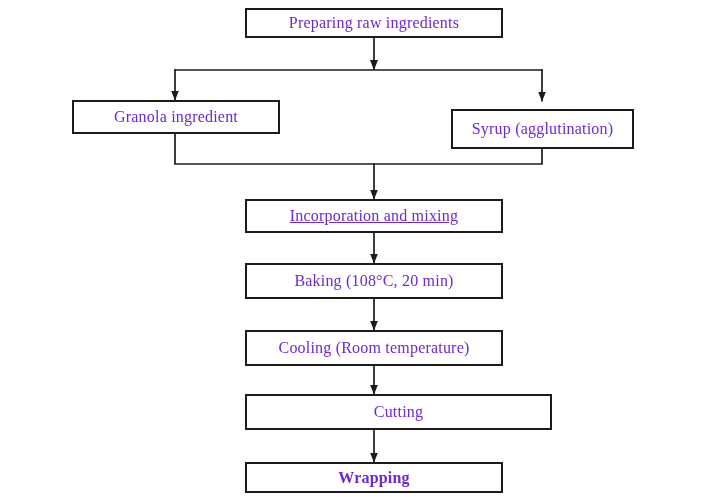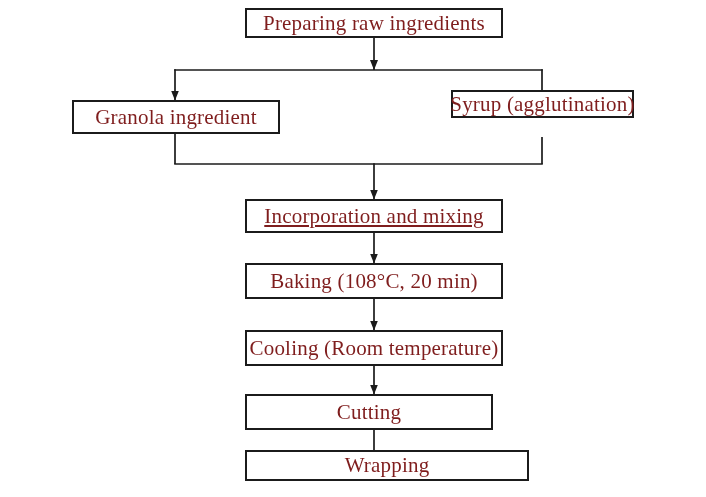--- a/index.html
+++ b/index.html
@@ -23,23 +23,23 @@
     height: 497px;
   }
   .flow-node {
     position: absolute;
     box-sizing: border-box;
     border: 2px solid #1b1b1b;
     background: #ffffff;
     display: flex;
     align-items: center;
     justify-content: center;
-    font-size: 21px;
+    font-size: 16px;
     line-height: 1;
-    color: #7f1d1d;
+    color: #6d28d9;
     letter-spacing: 0.2px;
     white-space: nowrap;
     z-index: 2;
   }
 </style>
 </head>
 <body>
 
 <div class="canvas">
 
@@ -72,25 +72,25 @@
 
     <line x1="374" y1="366" x2="374" y2="394.5" stroke="#1b1b1b" stroke-width="1.7" marker-end="url(#arrowhead)"></line>
 
     <line x1="374" y1="430" x2="374" y2="462.5" stroke="#1b1b1b" stroke-width="1.7" marker-end="url(#arrowhead)"></line>
   </svg>
 
   <div class="flow-node" style="left:245px; top:8px; width:258px; height:30px;">Preparing raw ingredients</div>
 
   <div class="flow-node" style="left:72px; top:100px; width:208px; height:34px;">Granola ingredient</div>
 
-  <div class="flow-node" style="left:451px; top:90px; width:183px; height:28px;">Syrup (agglutination)</div>
+  <div class="flow-node" style="left:451px; top:109px; width:183px; height:40px;">Syrup (agglutination)</div>
 
   <div class="flow-node" style="left:245px; top:199px; width:258px; height:34px;text-decoration:underline;">Incorporation and mixing</div>
 
   <div class="flow-node" style="left:245px; top:263px; width:258px; height:36px;text-align:center;">Baking (108°C, 20 min)</div>
 
   <div class="flow-node" style="left:245px; top:330px; width:258px; height:36px;text-align:right;">Cooling (Room temperature)</div>
 
-  <div class="flow-node" style="left:245px; top:394px; width:248px; height:36px;">Cutting</div>
+  <div class="flow-node" style="left:245px; top:394px; width:307px; height:36px;">Cutting</div>
 
-  <div class="flow-node" style="left:245px; top:450px; width:284px; height:31px;">Wrapping</div>
+  <div class="flow-node" style="left:245px; top:462px; width:258px; height:31px;font-weight:bold;">Wrapping</div>
 
 </div>
 
 </body></html>

